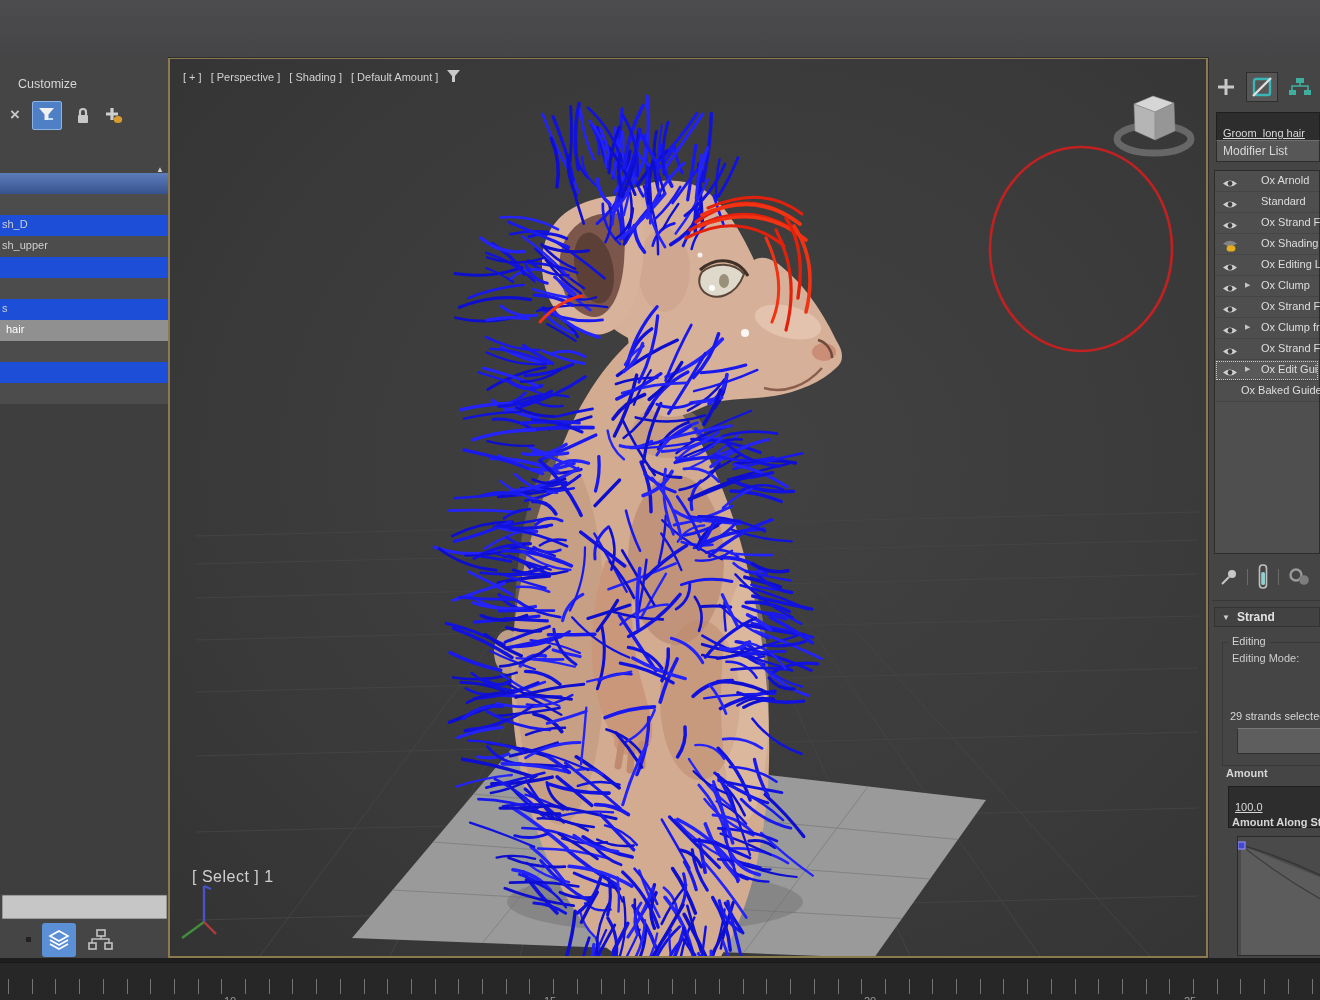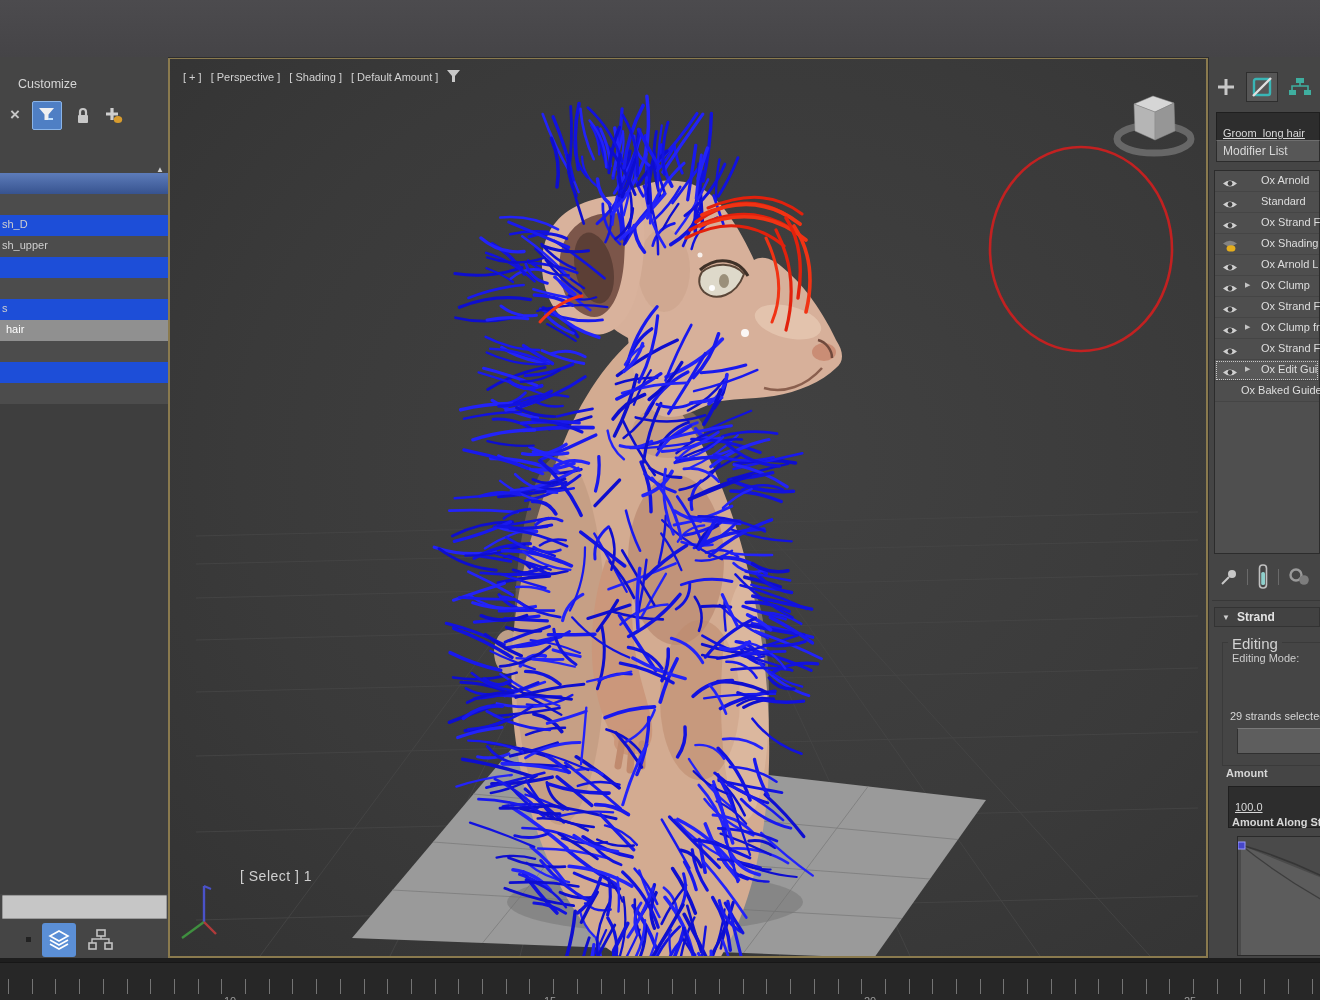--- a/index.html
+++ b/index.html
@@ -30,21 +30,21 @@
   #llist-after{left:0;top:347px;width:168px;height:490px;background:#3e3e3e;}
   #lp-scrollbar{left:2px;top:838px;width:163px;height:22px;background:#c6c6c6;border:1px solid #999;border-radius:1px;}
   #lp-dot{left:26px;top:880px;width:5px;height:5px;background:#222;}
   #layers-btn{left:42px;top:866px;width:34px;height:34px;background:#5b8fd6;border-radius:3px;}
   #hier2-btn{left:86px;top:870px;width:30px;height:26px;}
 
   
   #vpframe{left:168px;top:57px;width:1040px;height:901px;box-sizing:border-box;border:2px solid #8a7a4e;
            background:radial-gradient(ellipse at 55% 45%, #424242 0%, #3a3a3a 62%, #333333 100%);z-index:0;}
   #vplabel{left:183px;top:70px;display:flex;gap:9px;align-items:center;font-size:11px;color:#d2d2d2;}
-  #vpstatus{left:192px;top:868px;font-size:14px;color:#cfcfcf;letter-spacing:0.5px;margin-left:48px;}
+  #vpstatus{left:192px;top:868px;font-size:16px;color:#cfcfcf;letter-spacing:0.5px;}
 
   
   #rightpanel{left:1208px;top:57px;width:112px;height:901px;background:#454545;border-left:1px solid #2d2d2d;}
   #cp-icons{left:1216px;top:70px;display:flex;align-items:center;gap:10px;height:34px;}
   #modify-btn{width:30px;height:28px;background:#565656;border:1px solid #2e2e2e;display:flex;align-items:center;justify-content:center;}
   .field{box-sizing:border-box;background:#2d2d2d;border:1px solid #1f1f1f;color:#d8d8d8;font-size:11px;
          font-family:"Liberation Sans",sans-serif;padding:20px 6px;text-decoration:underline;}
   #objname{left:1216px;top:112px;width:104px;height:22px;}
   #modlist{left:1216px;top:140px;width:104px;height:22px;background:#575757;border:1px solid #2c2c2c;border-top-color:#6e6e6e;
            color:#d8d8d8;font-size:12px;display:flex;align-items:center;padding-left:6px;box-sizing:border-box;}
@@ -56,21 +56,21 @@
   .mrow.base .mlabel{left:26px;}
   .mrow.sel{outline:1px dotted #c8c8c8;outline-offset:-2px;background:#595959;}
   #stack-tools{left:1220px;top:562px;display:flex;align-items:center;gap:9px;height:30px;}
   .vsep{width:1px;height:16px;background:#6a6a6a;}
   #sep600{left:1212px;top:600px;width:108px;height:1px;background:#383838;}
   #gen-head{left:1214px;top:607px;width:106px;height:20px;background:#424242;border:1px solid #333;box-sizing:border-box;
             display:flex;align-items:center;gap:7px;padding-left:7px;}
   #gen-head .tri{font-size:8px;color:#cfcfcf;}
   #gen-head .gt{font-size:12px;font-weight:bold;color:#e2e2e2;}
   #edit-group{left:1222px;top:642px;width:98px;height:122px;border:1px solid #3a3a3a;}
-  #edit-label{left:1228px;top:635px;background:#454545;padding:0 4px;font-size:15px;color:#d2d2d2;}
+  #edit-label{left:1228px;top:635px;background:#454545;padding:0 4px;font-size:11px;color:#d2d2d2;}
   #editmode-label{left:1232px;top:652px;font-size:11px;color:#cccccc;}
   #sel-status{left:1230px;top:710px;font-size:11px;color:#d6d6d6;white-space:nowrap;}
   #ed-btn{left:1237px;top:728px;width:86px;height:24px;background:#5e5e5e;border:1px solid #303030;border-top-color:#7a7a7a;}
   #amount-label{left:1226px;top:767px;font-size:11px;color:#d6d6d6;font-weight:bold;}
   #amount-field{left:1228px;top:786px;width:95px;height:21px;}
   #along-label{left:1232px;top:816px;font-size:11px;color:#d6d6d6;font-weight:bold;white-space:nowrap;}
   #curvebox{left:1237px;top:836px;width:86px;height:118px;background:#4a4a4a;border:1px solid #2a2a2a;}
 
   
   #bottombar{left:0;top:958px;width:1320px;height:42px;background:#1e1e1e;}
@@ -953,21 +953,21 @@
             <path d="M1,4.5 Q8,-1 15,4.5 Q8,10 1,4.5 Z" fill="#9a9a9a" opacity="0.7"></path>
             <ellipse cx="9" cy="9.4" rx="4.4" ry="3.2" fill="#e5ae1e"></ellipse>
           </svg></span>
         <span class="mlabel">Ox Shading</span>
       </div>
       <div class="mrow">
         <span class="eye"><svg width="16" height="11" viewBox="0 0 16 11">
             <path d="M1,5.5 Q8,-0.5 15,5.5 Q8,11.5 1,5.5 Z" fill="#d0d0d0"></path>
             <circle cx="8" cy="5.5" r="2.4" fill="#3c3c3c"></circle>
           </svg></span>
-        <span class="mlabel">Ox Arnold L</span>
+        <span class="mlabel">Ox Editing L</span>
       </div>
       <div class="mrow">
         <span class="eye"><svg width="16" height="11" viewBox="0 0 16 11">
             <path d="M1,5.5 Q8,-0.5 15,5.5 Q8,11.5 1,5.5 Z" fill="#d0d0d0"></path>
             <circle cx="8" cy="5.5" r="2.4" fill="#3c3c3c"></circle>
           </svg></span>
         <span class="arr">▶</span>
         <span class="mlabel">Ox Clump</span>
       </div>
       <div class="mrow">

